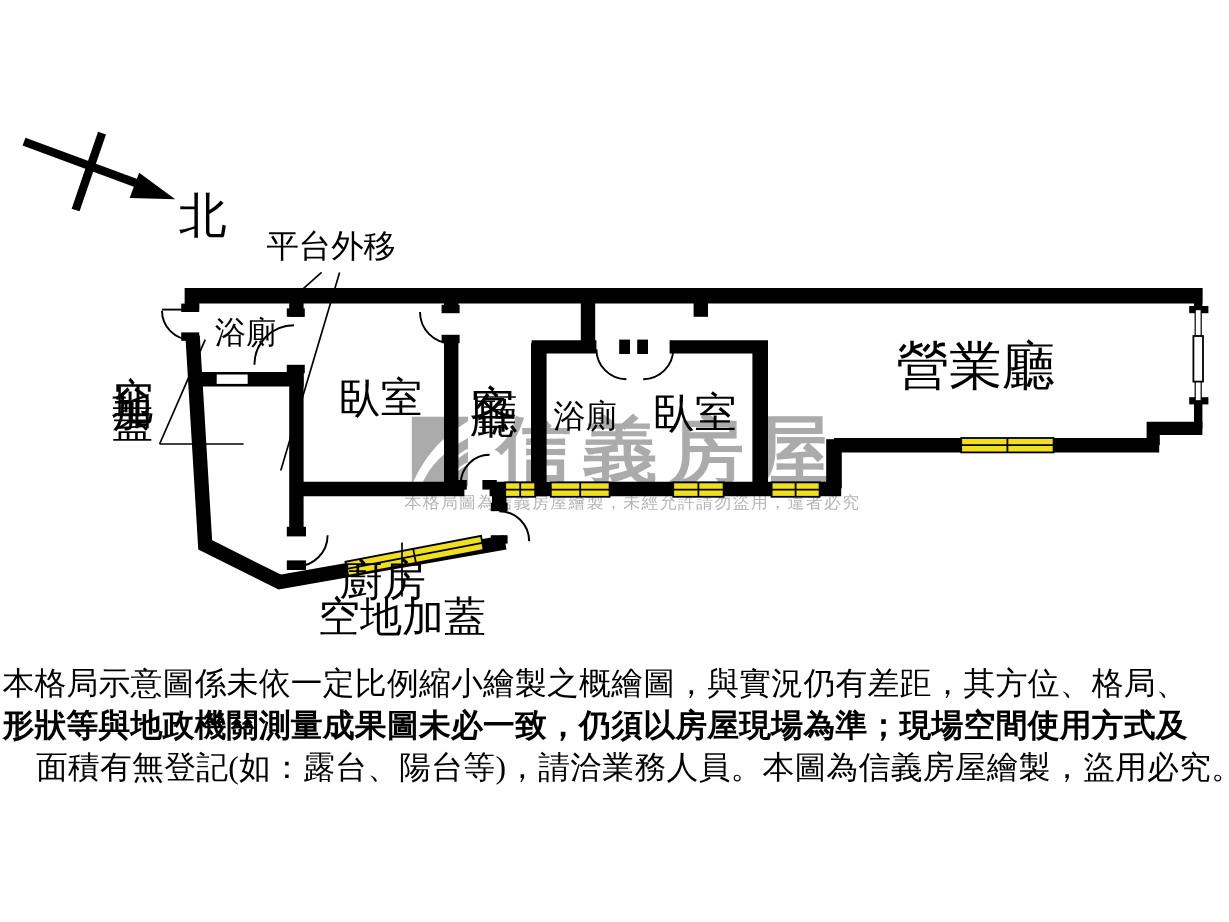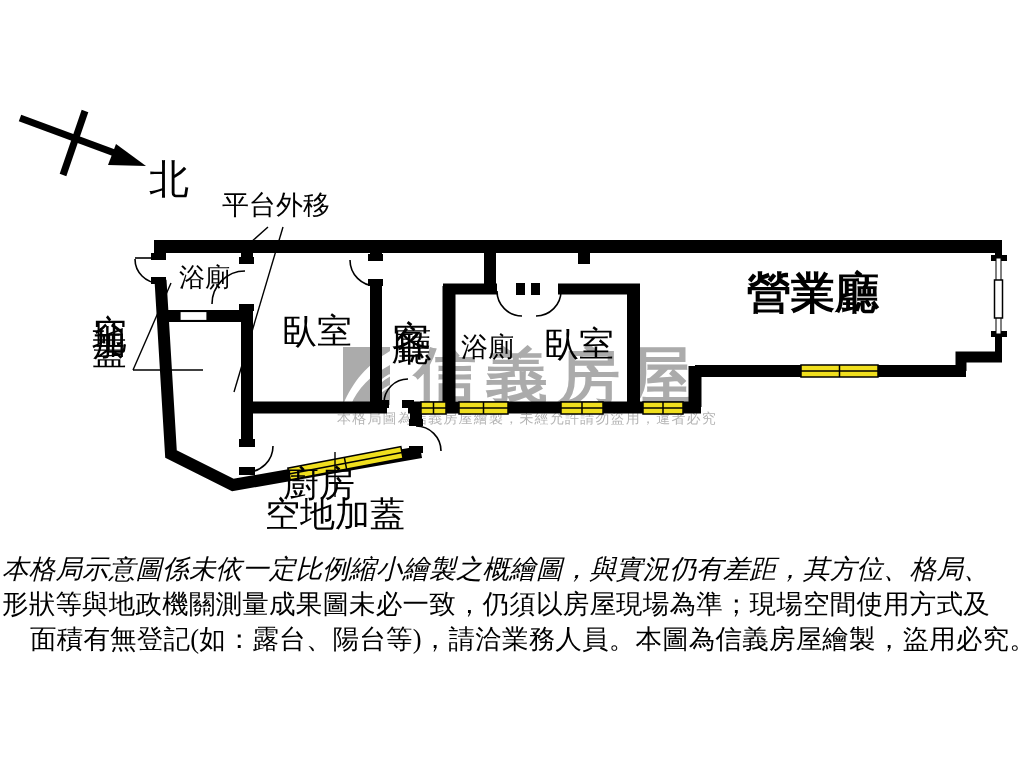--- a/index.html
+++ b/index.html
@@ -136,19 +136,19 @@
   <div class="abs" style="left:149px;top:160px;font-size:40px;">北</div>
   <div class="abs" style="left:222px;top:192px;font-size:27px;">平台外移</div>
   <div class="abs vert" style="left:92px;top:286px;font-size:34px;letter-spacing:7px;">空地加蓋</div>
   <div class="abs" style="left:265px;top:497px;font-size:35px;">空地加蓋</div>
 
   <div class="abs" style="left:179px;top:265px;font-size:26px;">浴廁</div>
   <div class="abs" style="left:282px;top:314px;font-size:35px;">臥室</div>
   <div class="abs vert" style="left:391px;top:287px;font-size:40px;letter-spacing:5px;">客廳</div>
   <div class="abs" style="left:461px;top:334px;font-size:27px;">浴廁</div>
   <div class="abs" style="left:544px;top:327px;font-size:35px;">臥室</div>
-  <div class="abs" style="left:747px;top:272px;font-size:44px;font-weight:bold;">營業廳</div>
+  <div class="abs" style="left:747px;top:284px;font-size:44px;">營業廳</div>
   <div class="abs" style="left:283px;top:418px;font-size:36px;margin-top:48px;">廚房</div>
 
-  <div class="abs disclaimer" style="left:2px;top:556px;font-style:italic;">本格局示意圖係未依一定比例縮小繪製之概繪圖，與實況仍有差距，其方位、格局、</div>
-  <div class="abs disclaimer" style="left:2px;top:591px;">形狀等與地政機關測量成果圖未必一致，仍須以房屋現場為準；現場空間使用方式及</div>
+  <div class="abs disclaimer" style="left:2px;top:556px;">本格局示意圖係未依一定比例縮小繪製之概繪圖，與實況仍有差距，其方位、格局、</div>
+  <div class="abs disclaimer" style="left:2px;top:591px;font-weight:bold;">形狀等與地政機關測量成果圖未必一致，仍須以房屋現場為準；現場空間使用方式及</div>
   <div class="abs disclaimer" style="left:2px;top:626px;margin-left:28px;">面積有無登記(如：露台、陽台等)，請洽業務人員。本圖為信義房屋繪製，盜用必究。</div>
 </div>
 
 </body></html>

